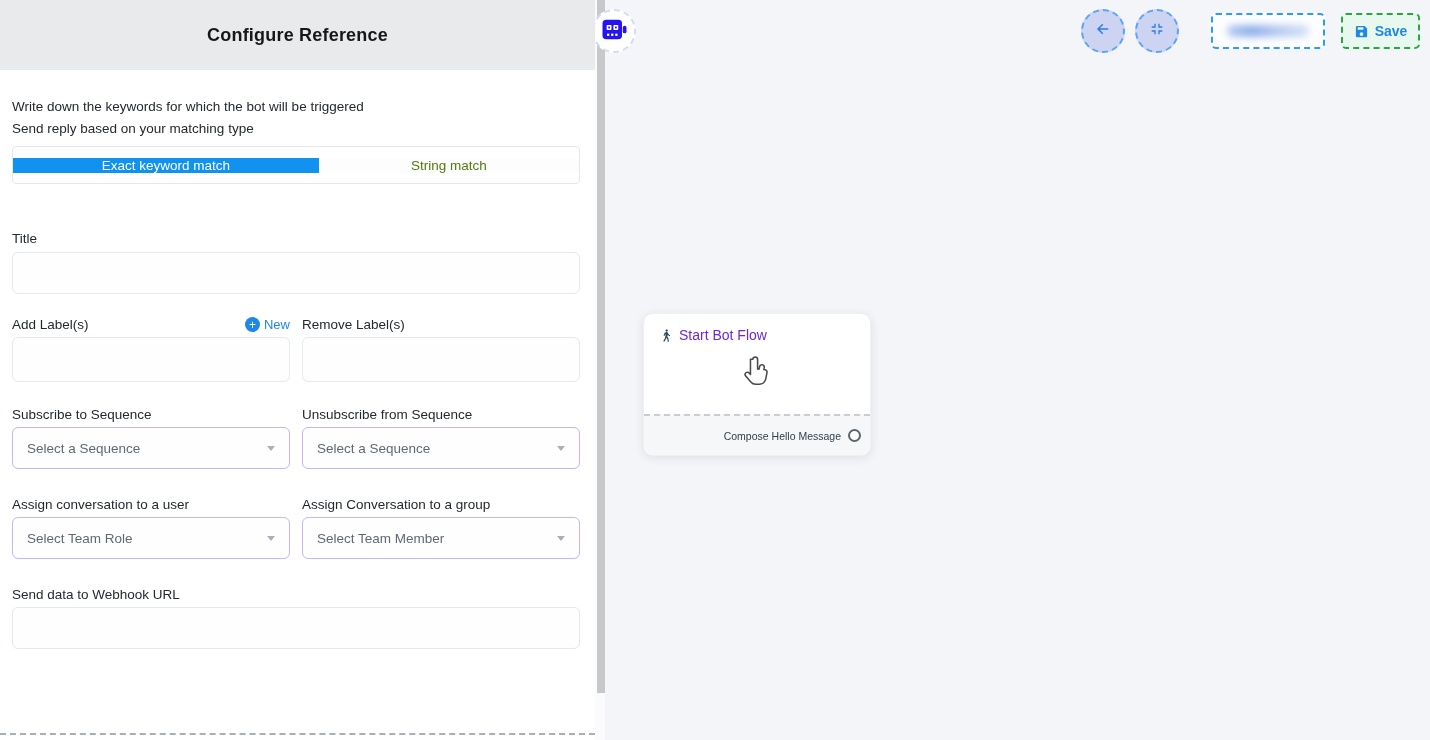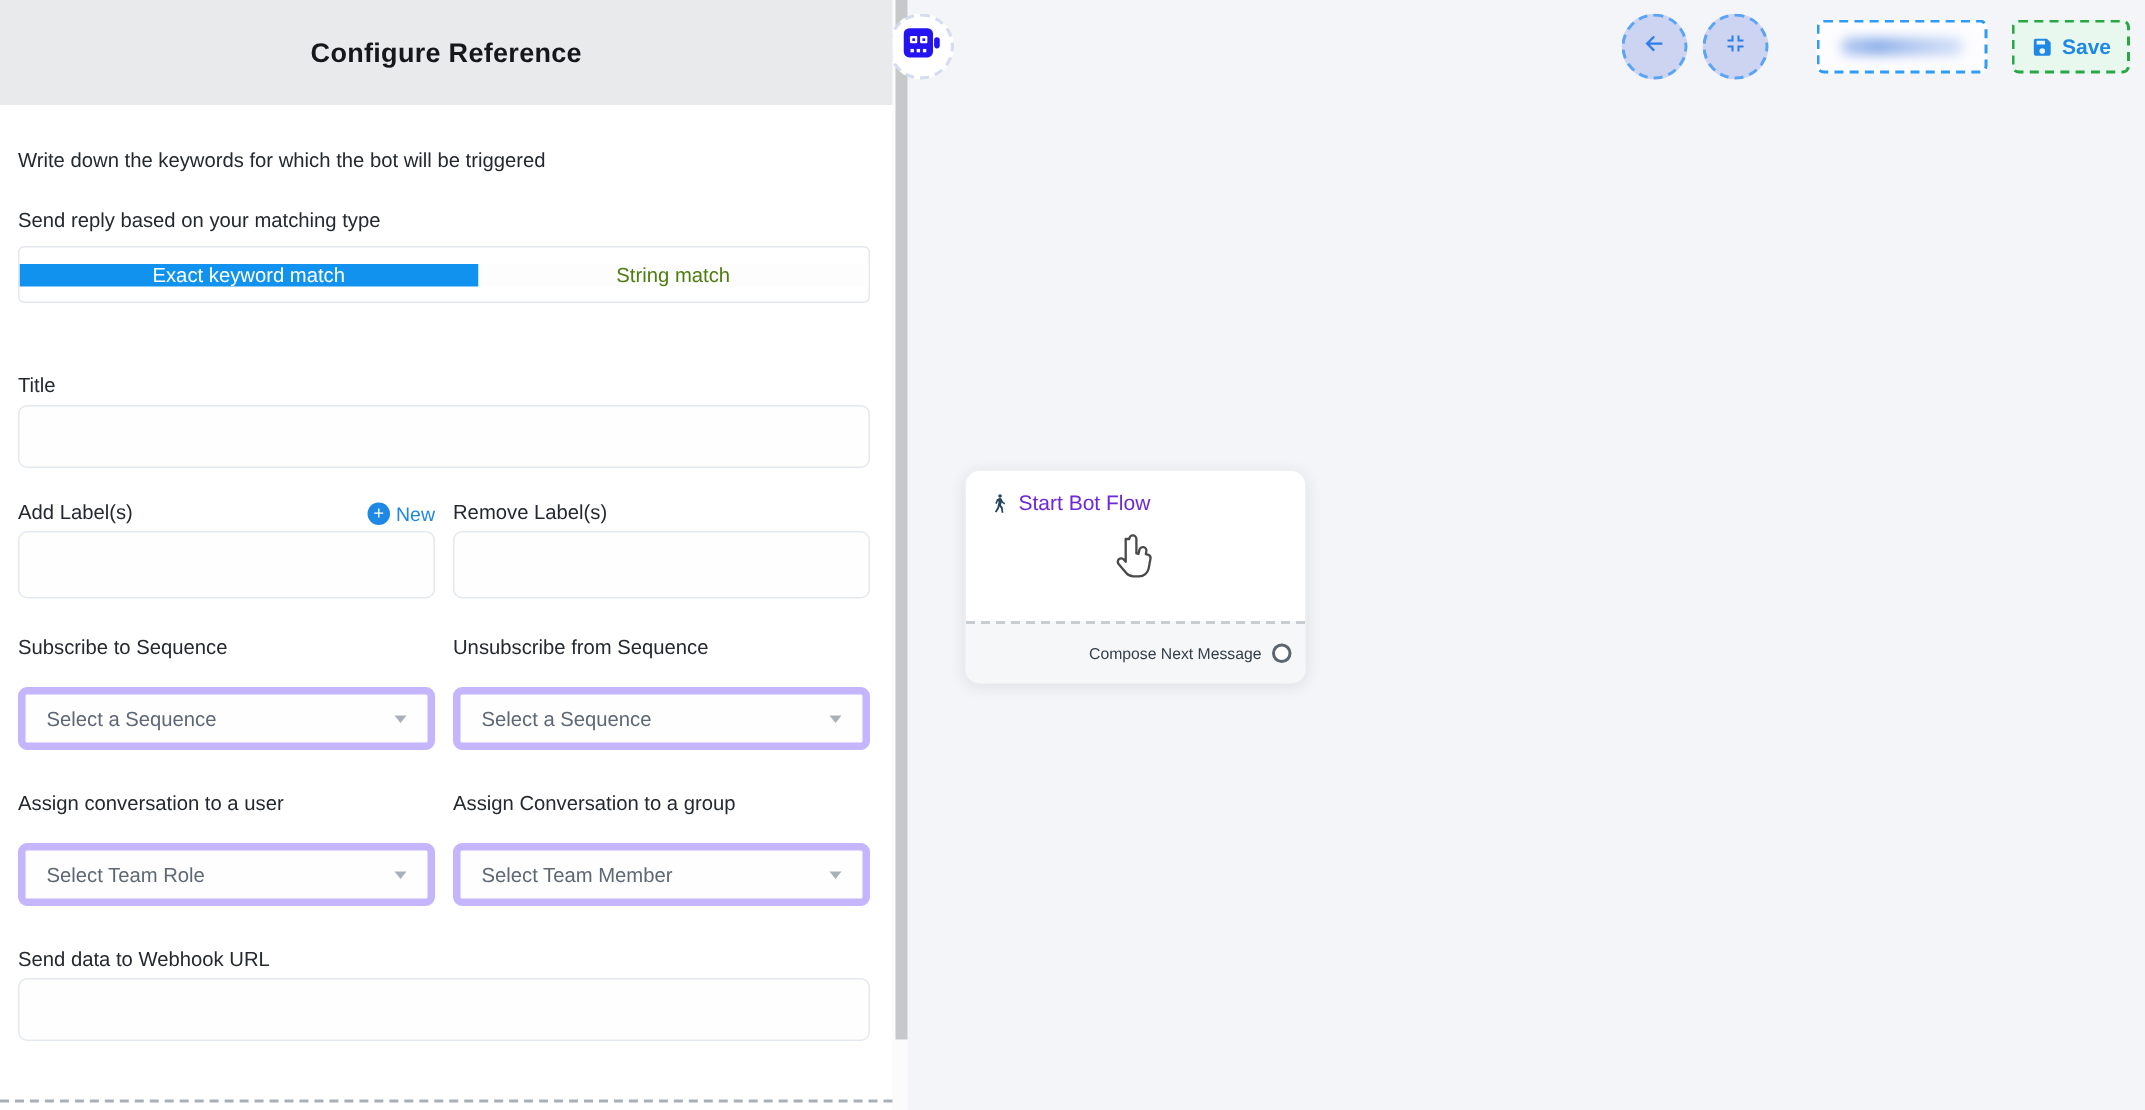--- a/index.html
+++ b/index.html
@@ -13,41 +13,41 @@
   .sidebar-header h1 { font-size:18px; font-weight:700; color:#15171a; letter-spacing:.2px; }
   .sidebar-body { padding:0 15px 0 12px; }
   .f-label { font-size:13.5px; color:#24292f; line-height:18px; }
   .lab1 { margin-top:28px; }
   .txt-input { display:block; width:100%; height:42px; border:1px solid #e4e8f0; border-radius:6px;
                background:#fefefe; padding:0 14px; font-size:13.5px; color:#333; outline:none;
                font-family:"Liberation Sans",sans-serif; }
   .txt-input::placeholder { color:#a6adb8; }
   .mt4 { margin-top:4px; } .mt3 { margin-top:3px; }
 
-  .lab2 { margin-top:22px; }
+  .lab2 { margin-top:4px; }
   .tabs { margin-top:8px; display:flex; height:38px; border:1px solid #e4e7ed; border-radius:4px; overflow:hidden; background:#fff;align-items:center; }
   .tab { display:flex; align-items:center; justify-content:center; font-size:13.5px; cursor:pointer; }
   .tab-active { width:54%; background:#1192ee; color:#fff; }
   .tab-idle { width:46%; background:#fdfdfe; color:#4d7c0f; }
 
   .lab-title { margin-top:46px; }
 
   .two-col { display:flex; gap:12px; }
   .col { flex:1; min-width:0; }
   .labels-row { margin-top:21px; }
   .label-flex { display:flex; align-items:center; justify-content:space-between; }
   .new-link { display:inline-flex; align-items:center; gap:4px; color:#1e88e5; font-size:13px; cursor:pointer; }
   .plus-badge { width:15px; height:15px; border-radius:50%; background:#1e88e5; color:#fff; font-size:12px;
                 display:inline-flex; align-items:center; justify-content:center; line-height:1; }
   .tall { height:45px; }
 
   .row-gap1 { margin-top:24px; }
   .row-gap2 { margin-top:27px; }
 
-  .select-box { margin-top:17px; height:42px; border:5px solid #c4b5fd; border-radius:6px; background:#fefefe;
+  .select-box { margin-top:3px; height:42px; border:1px solid #c4b5fd; border-radius:6px; background:#fefefe;
                 display:flex; align-items:center; justify-content:space-between; padding:0 14px; cursor:pointer; }
   .select-value { font-size:13.5px; color:#5e6875; }
   .caret { width:0; height:0; border-left:4.5px solid transparent; border-right:4.5px solid transparent;
            border-top:5.5px solid #aab0ba; }
 
   .sidebar-dash { position:absolute; left:0; top:733px; width:595px; border-top:2px dashed #a9afb8; }
 
   
   .scroll-strip { position:absolute; left:595px; top:0; width:10px; height:740px; background:#fbfbfb; z-index:2; }
   .scroll-thumb { position:absolute; left:2px; top:0; width:8px; height:693px; background:#c7c8ca; }
@@ -230,18 +230,18 @@
         </svg>
       </span>
       <span class="node-title">Start Bot Flow</span>
     </div>
     <div class="node-hand">
       <svg width="38" height="42" viewBox="0 0 32 34">
         <path d="M12.5 5.5c0-1.1.9-2 2-2s2 .9 2 2v8.1l1.2.2.5-2.2c.2-1.1 1.3-1.8 2.4-1.5 1 .2 1.7 1.2 1.5 2.2l-.3 1.7 1.1.3c1 .3 1.7 1.3 1.5 2.3l-1 5.4c-.5 2.6-2.8 4.5-5.4 4.5h-3.1c-1.6 0-3.1-.7-4.1-1.9l-4.3-5.1c-.7-.8-.6-2 .2-2.7.8-.7 2-.6 2.7.2l1.1 1.3V5.5z" fill="#fff" stroke="#4a4a4a" stroke-width="1.3" stroke-linejoin="round"></path>
       </svg>
     </div>
     <div class="node-footer">
-      <span class="node-footer-label">Compose Next Message</span>
+      <span class="node-footer-label">Compose Hello Message</span>
       <span class="port"></span>
     </div>
   </div>
 
 </div>
 
 </body></html>

